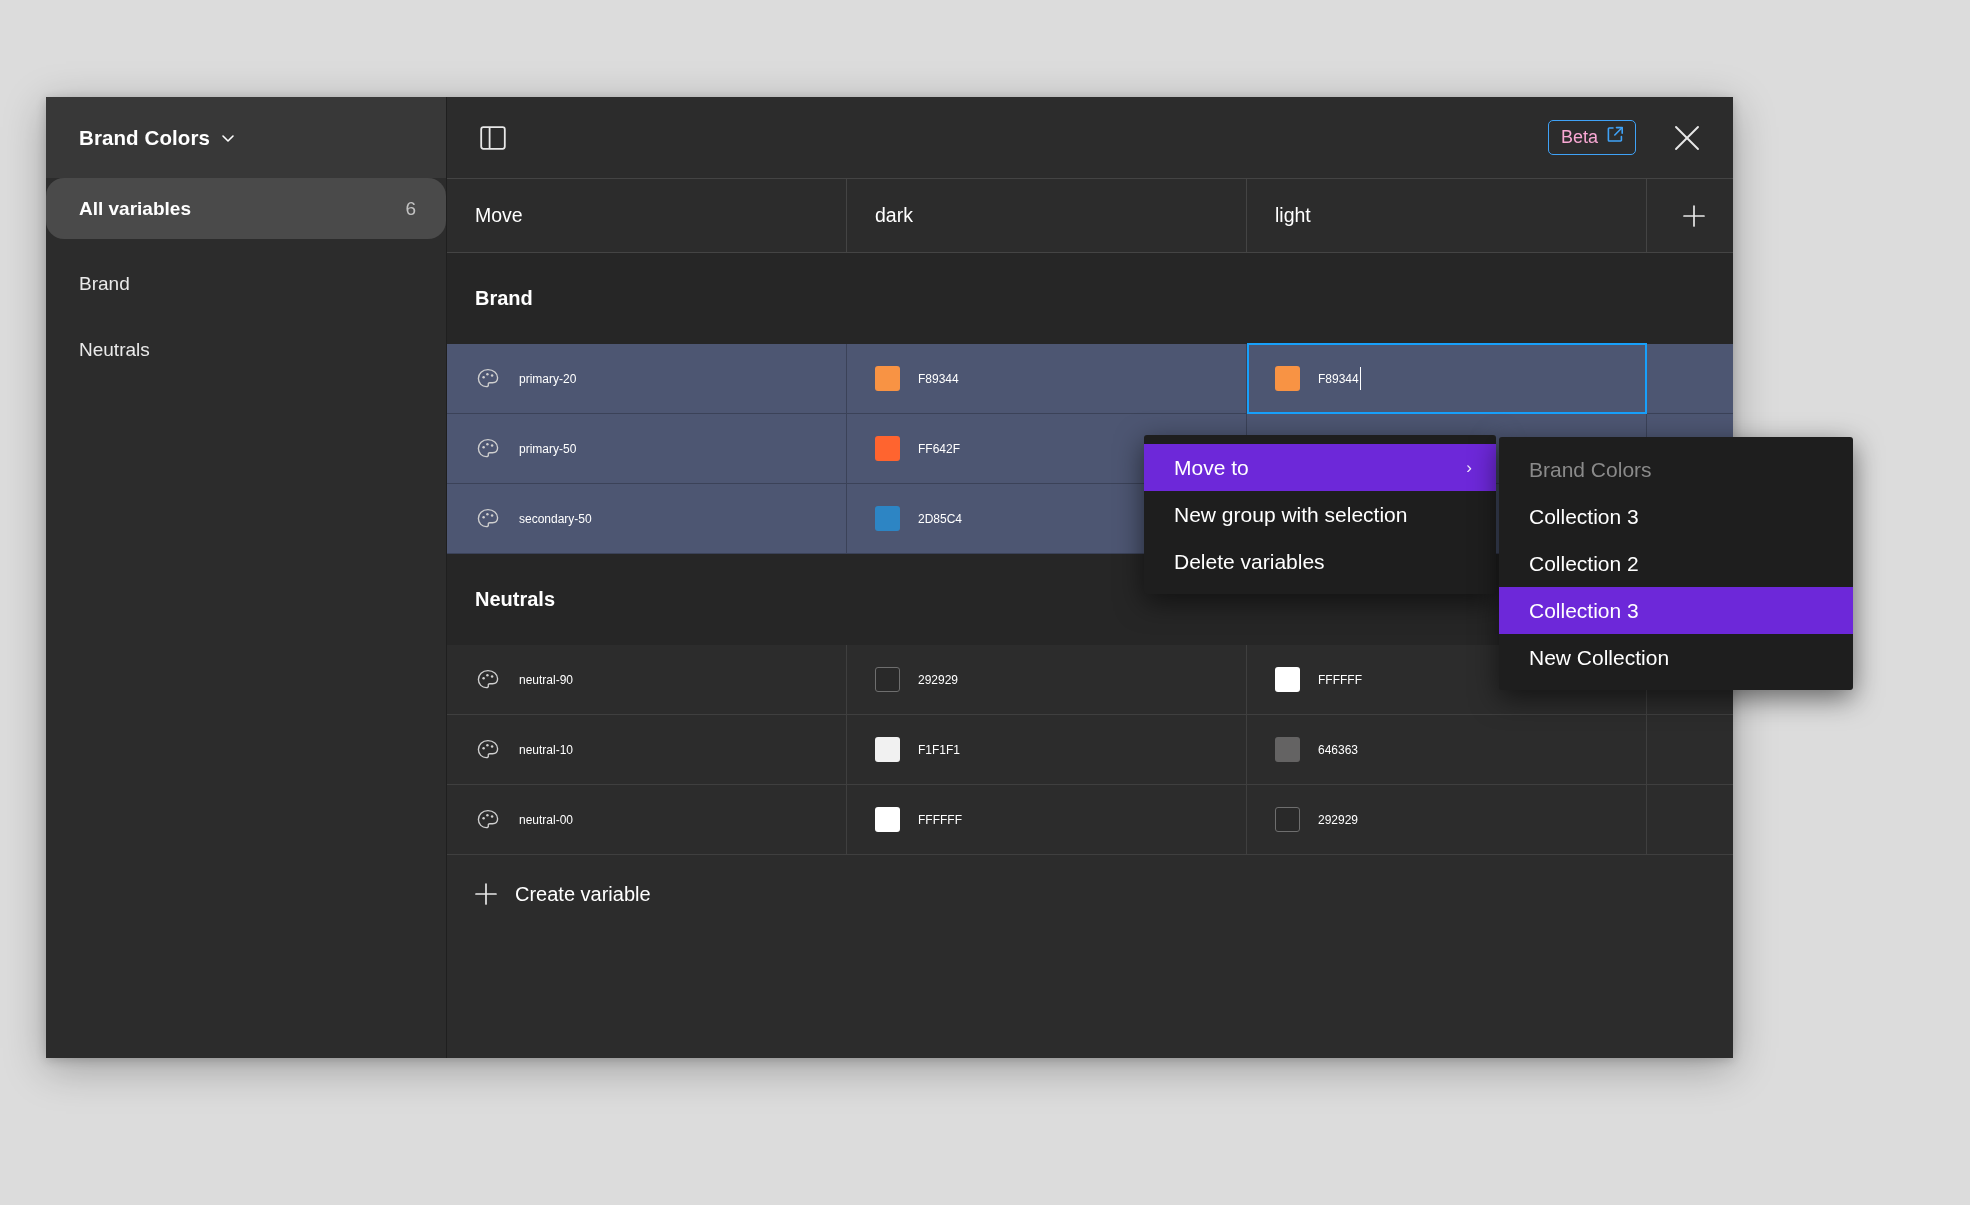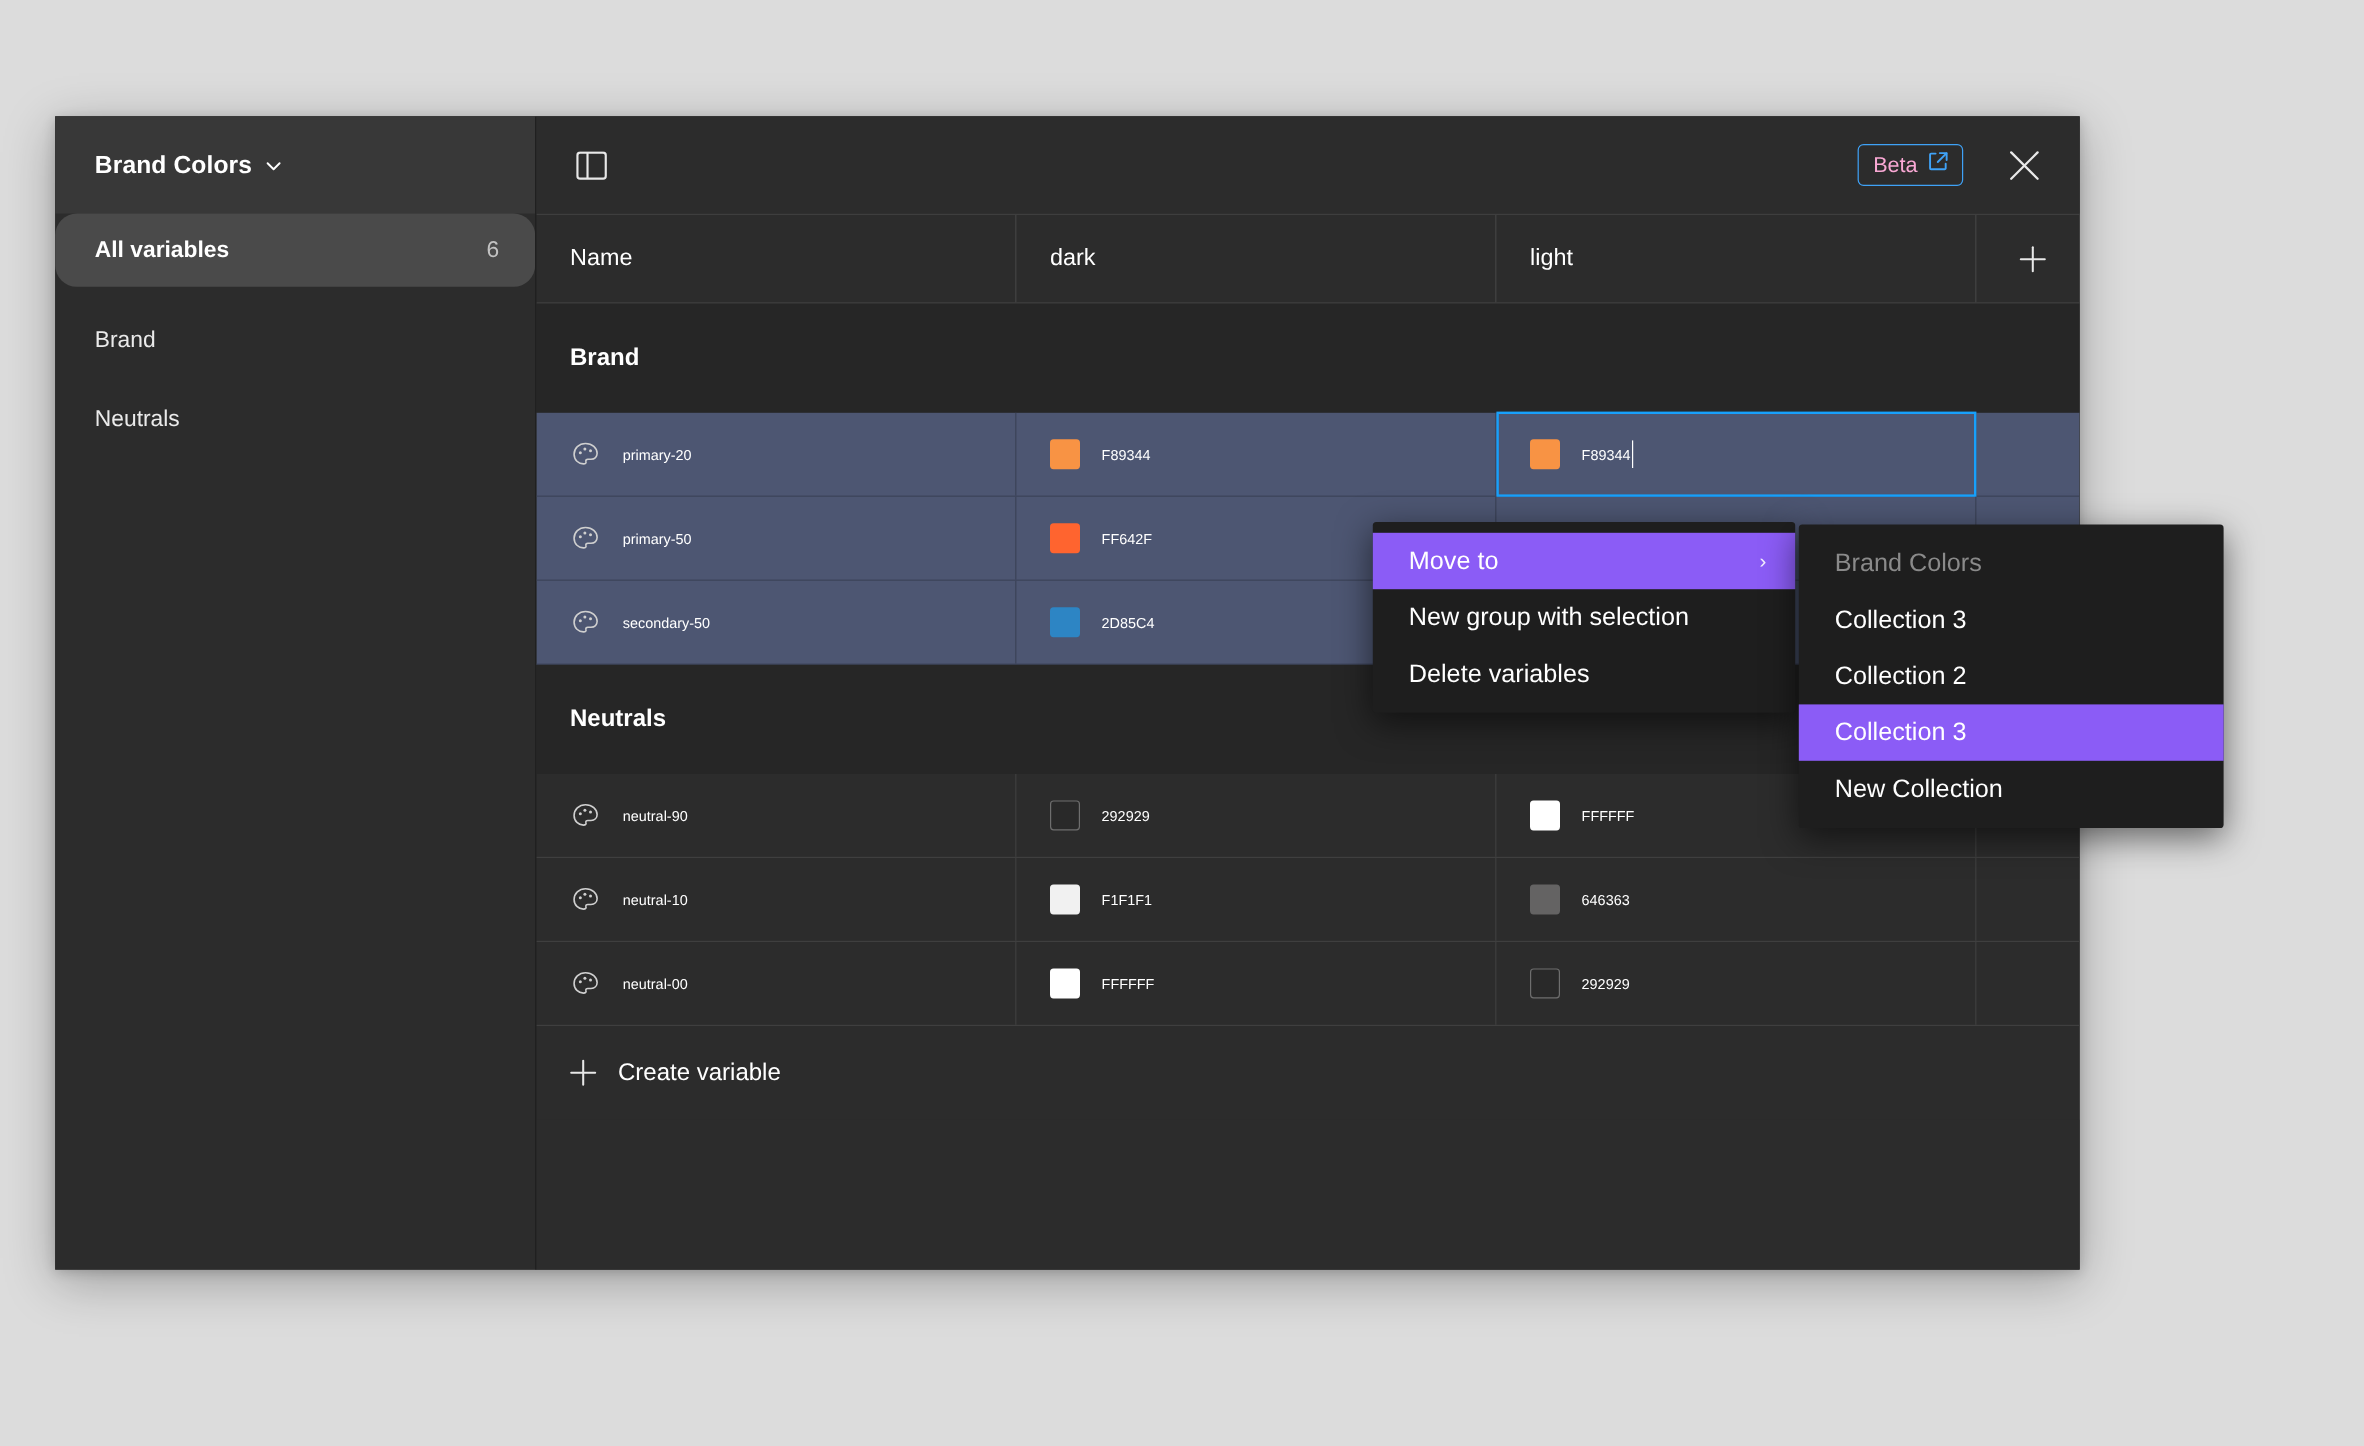--- a/index.html
+++ b/index.html
@@ -294,21 +294,21 @@
   .ctx-item {
     height: 47px;
     display: flex;
     align-items: center;
     padding: 0 24px 0 30px;
     color: #ffffff;
     font-size: 21px;
     cursor: pointer;
     white-space: nowrap;
   }
-  .ctx-item.highlight { background: #8b5cf6; }
+  .ctx-item.highlight { background: #6d28d9; }
   .ctx-item.disabled { color: #8a8a8a; cursor: default; }
   .ctx-item .ctx-label { flex: 1 1 auto; }
   .ctx-arrow { color: #ffffff; font-size: 17px; opacity: 0.9; }
 </style>
 </head>
 <body>
 
 <div id="root">
   <div class="window">
 
@@ -364,21 +364,21 @@
           <svg width="30" height="30" viewBox="0 0 30 30">
             <line x1="4" y1="4" x2="26" y2="26" stroke="#e8e8e8" stroke-width="1.9" stroke-linecap="round"></line>
             <line x1="26" y1="4" x2="4" y2="26" stroke="#e8e8e8" stroke-width="1.9" stroke-linecap="round"></line>
           </svg>
         </div>
       </div>
 
       <div class="table">
 
         <div class="thead">
-          <div class="th col-name">Name</div>
+          <div class="th col-name">Move</div>
           <div class="th col-dark">dark</div>
           <div class="th col-light">light</div>
           <div class="th col-add">
             <span class="add-col-btn">
               <svg width="26" height="26" viewBox="0 0 26 26">
                 <line x1="13" y1="3" x2="13" y2="23" stroke="#e8e8e8" stroke-width="1.7" stroke-linecap="round"></line>
                 <line x1="3" y1="13" x2="23" y2="13" stroke="#e8e8e8" stroke-width="1.7" stroke-linecap="round"></line>
               </svg>
             </span>
           </div>

